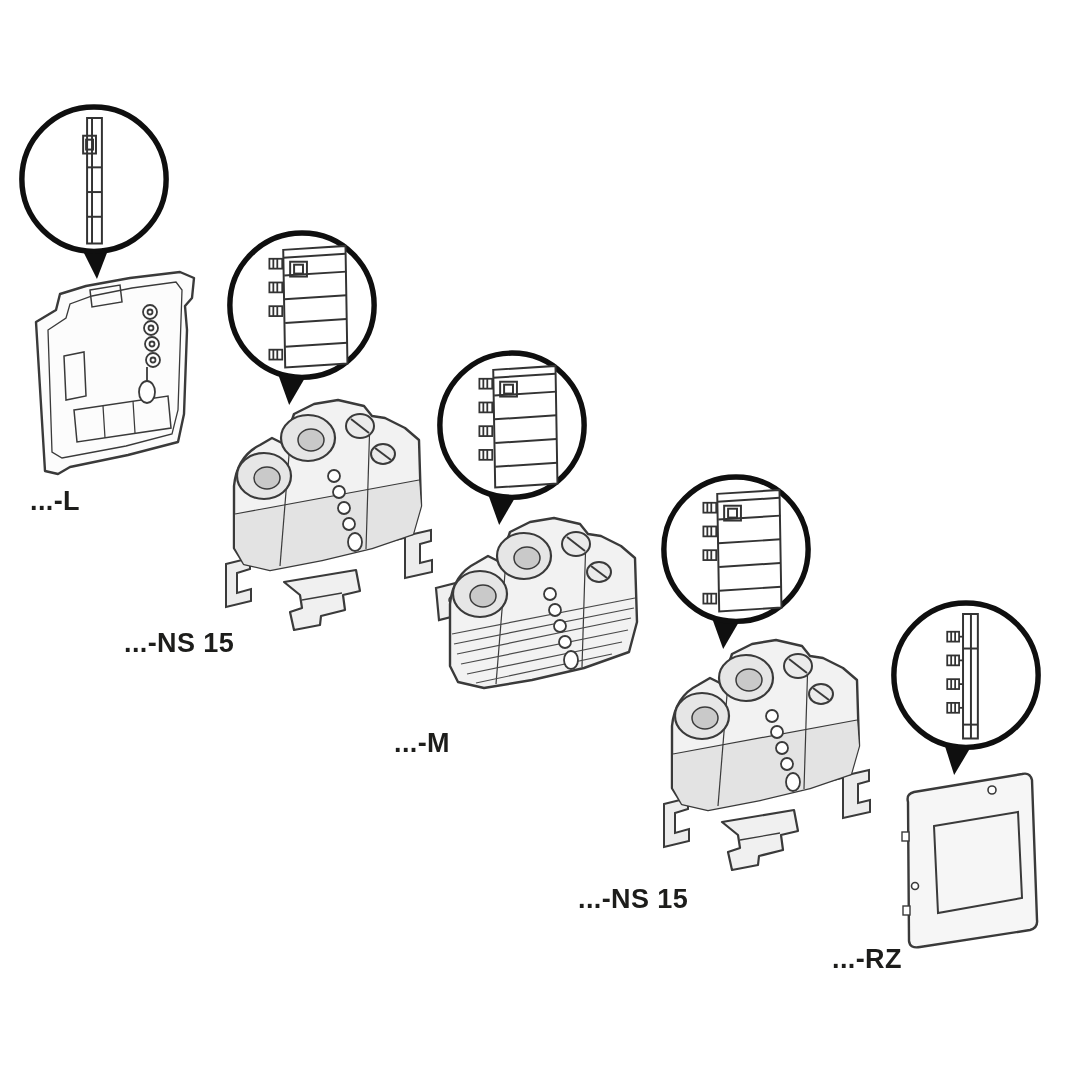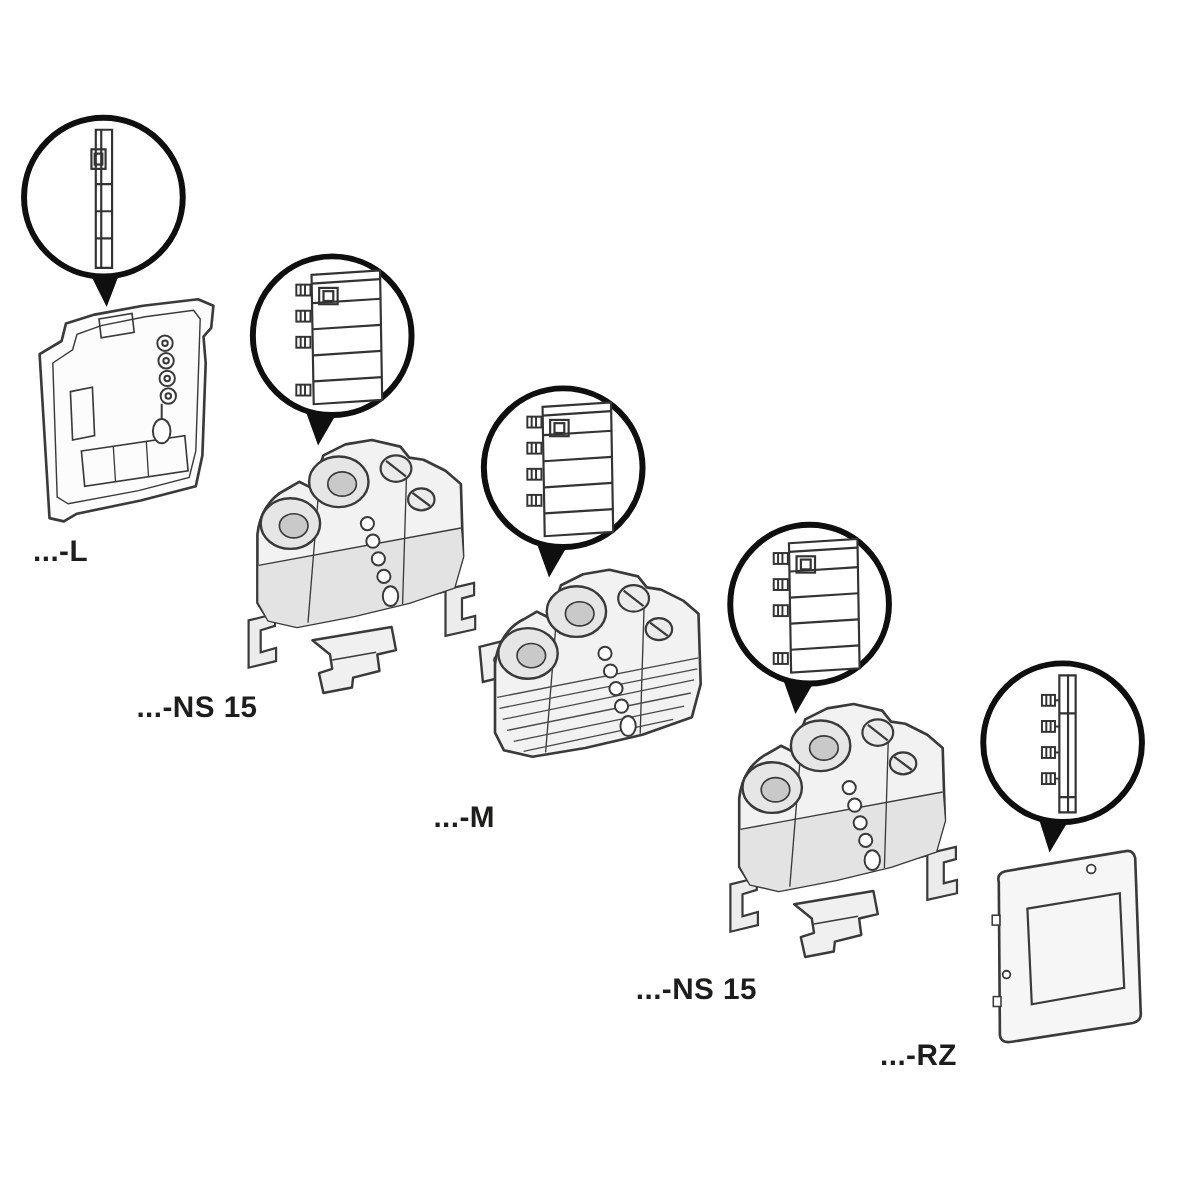--- a/index.html
+++ b/index.html
@@ -21,21 +21,21 @@
   .m2 { left:218px; top:224px; }
   .m3 { left:428px; top:344px; }
   .m4 { left:652px; top:468px; }
   .m5 { left:882px; top:594px; }
 
   
   .lab1 { left:30px;  top:486px; }
   .lab2 { left:124px; top:628px; }
   .lab3 { left:394px; top:728px; }
   .lab4 { left:578px; top:884px; }
-  .lab5 { left:800px; top:944px; }
+  .lab5 { left:832px; top:944px; }
 </style>
 </head>
 <body>
 
 <div class="canvas">
 
   <svg class="layer p1" width="175" height="228" viewBox="0 0 175 228">
     <g>
       <path d="M8,54 L28,42 L32,26 L58,18 L102,10 L152,4 L166,10 L164,30 L157,38 L159,62 L156,146 L150,174 L100,187 L42,199 L30,206 L17,203 Z" fill="#fcfcfc" stroke="#3a3a3a" stroke-width="2.4" stroke-linejoin="round"></path>
       <path d="M20,62 L38,50 L42,36 L64,28 L104,20 L148,14 L154,22 L150,142 L144,166 L98,178 L34,190 L24,184 Z" fill="none" stroke="#3a3a3a" stroke-width="1.3"></path>

